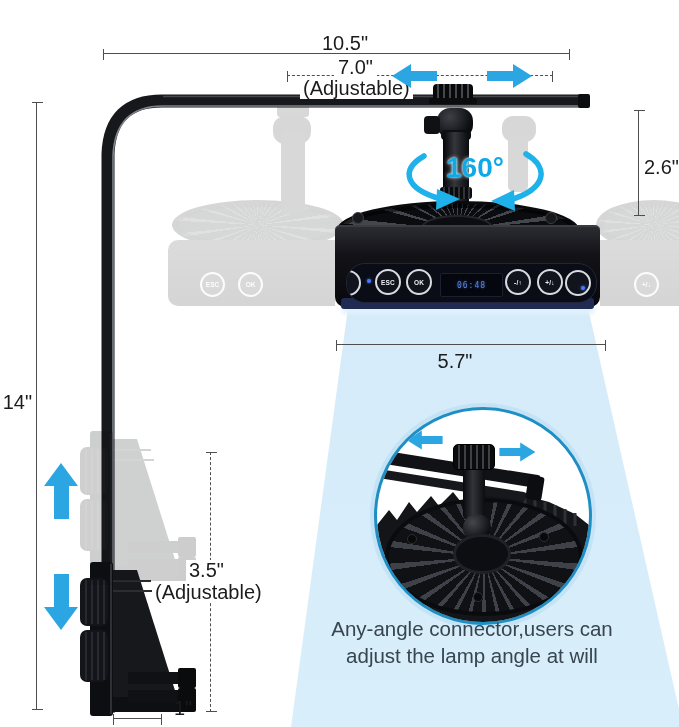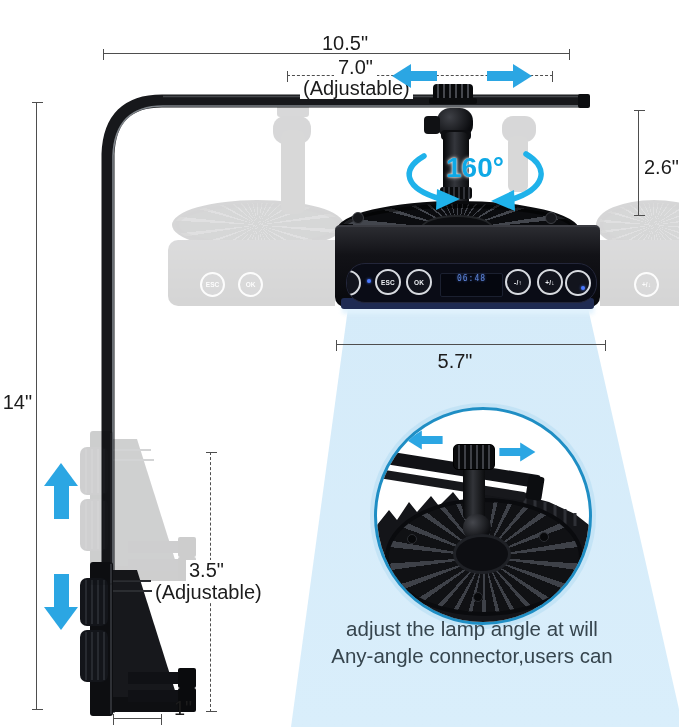--- a/index.html
+++ b/index.html
@@ -121,21 +121,21 @@
   <div class="abs" style="left:346px;top:263px;width:249px;height:38px;border-radius:19px;background:#0a0c16;border:1px solid #23263a;z-index:7;overflow:hidden;">
     <div class="btn" style="left:-12px;top:6px;"></div>
     <div class="led" style="left:20px;top:15px;"></div>
     <div class="btn" style="left:28px;top:5px;">
         <span>ESC</span>
       </div>
     <div class="btn" style="left:59px;top:5px;">
         <span>OK</span>
       </div>
     <div class="abs" style="left:93px;top:9px;width:61px;height:22px;border-radius:2px;background:#05070f;border:1px solid #1b2030;
-                color:#5d84d9;font-family:'DejaVu Sans Mono',monospace;font-size:8px;display:flex;align-items:flex-start;justify-content:center;letter-spacing:1px;text-shadow:0 0 3px #35539c;">
+                color:#5d84d9;font-family:'DejaVu Sans Mono',monospace;font-size:8px;display:flex;align-items:center;justify-content:center;letter-spacing:1px;text-shadow:0 0 3px #35539c;">
       <span>06:48</span>
     </div>
     <div class="btn" style="left:158px;top:5px;">
         <span>-/↑</span>
       </div>
     <div class="btn" style="left:190px;top:5px;">
         <span>+/↓</span>
       </div>
     <div class="btn" style="left:218px;top:6px;"></div>
     <div class="led" style="left:234px;top:22px;"></div>
@@ -214,17 +214,17 @@
         <div class="head"></div>
         <div class="shaft"></div>
       </div>
     <div class="rarr" style="left:126px;top:30px;width:36px;transform:scale(.8);z-index:2;">
         <div class="head"></div>
         <div class="shaft"></div>
       </div>
   </div>
 
   <div class="abs" style="left:298px;top:615px;width:348px;text-align:center;font-size:20.5px;color:#36454e;line-height:1.32;z-index:9;">
+    <div>Any-angle connector,users can</div>
     <div>adjust the lamp angle at will</div>
-    <div>Any-angle connector,users can</div>
   </div>
 
 </div>
 
 </body></html>

